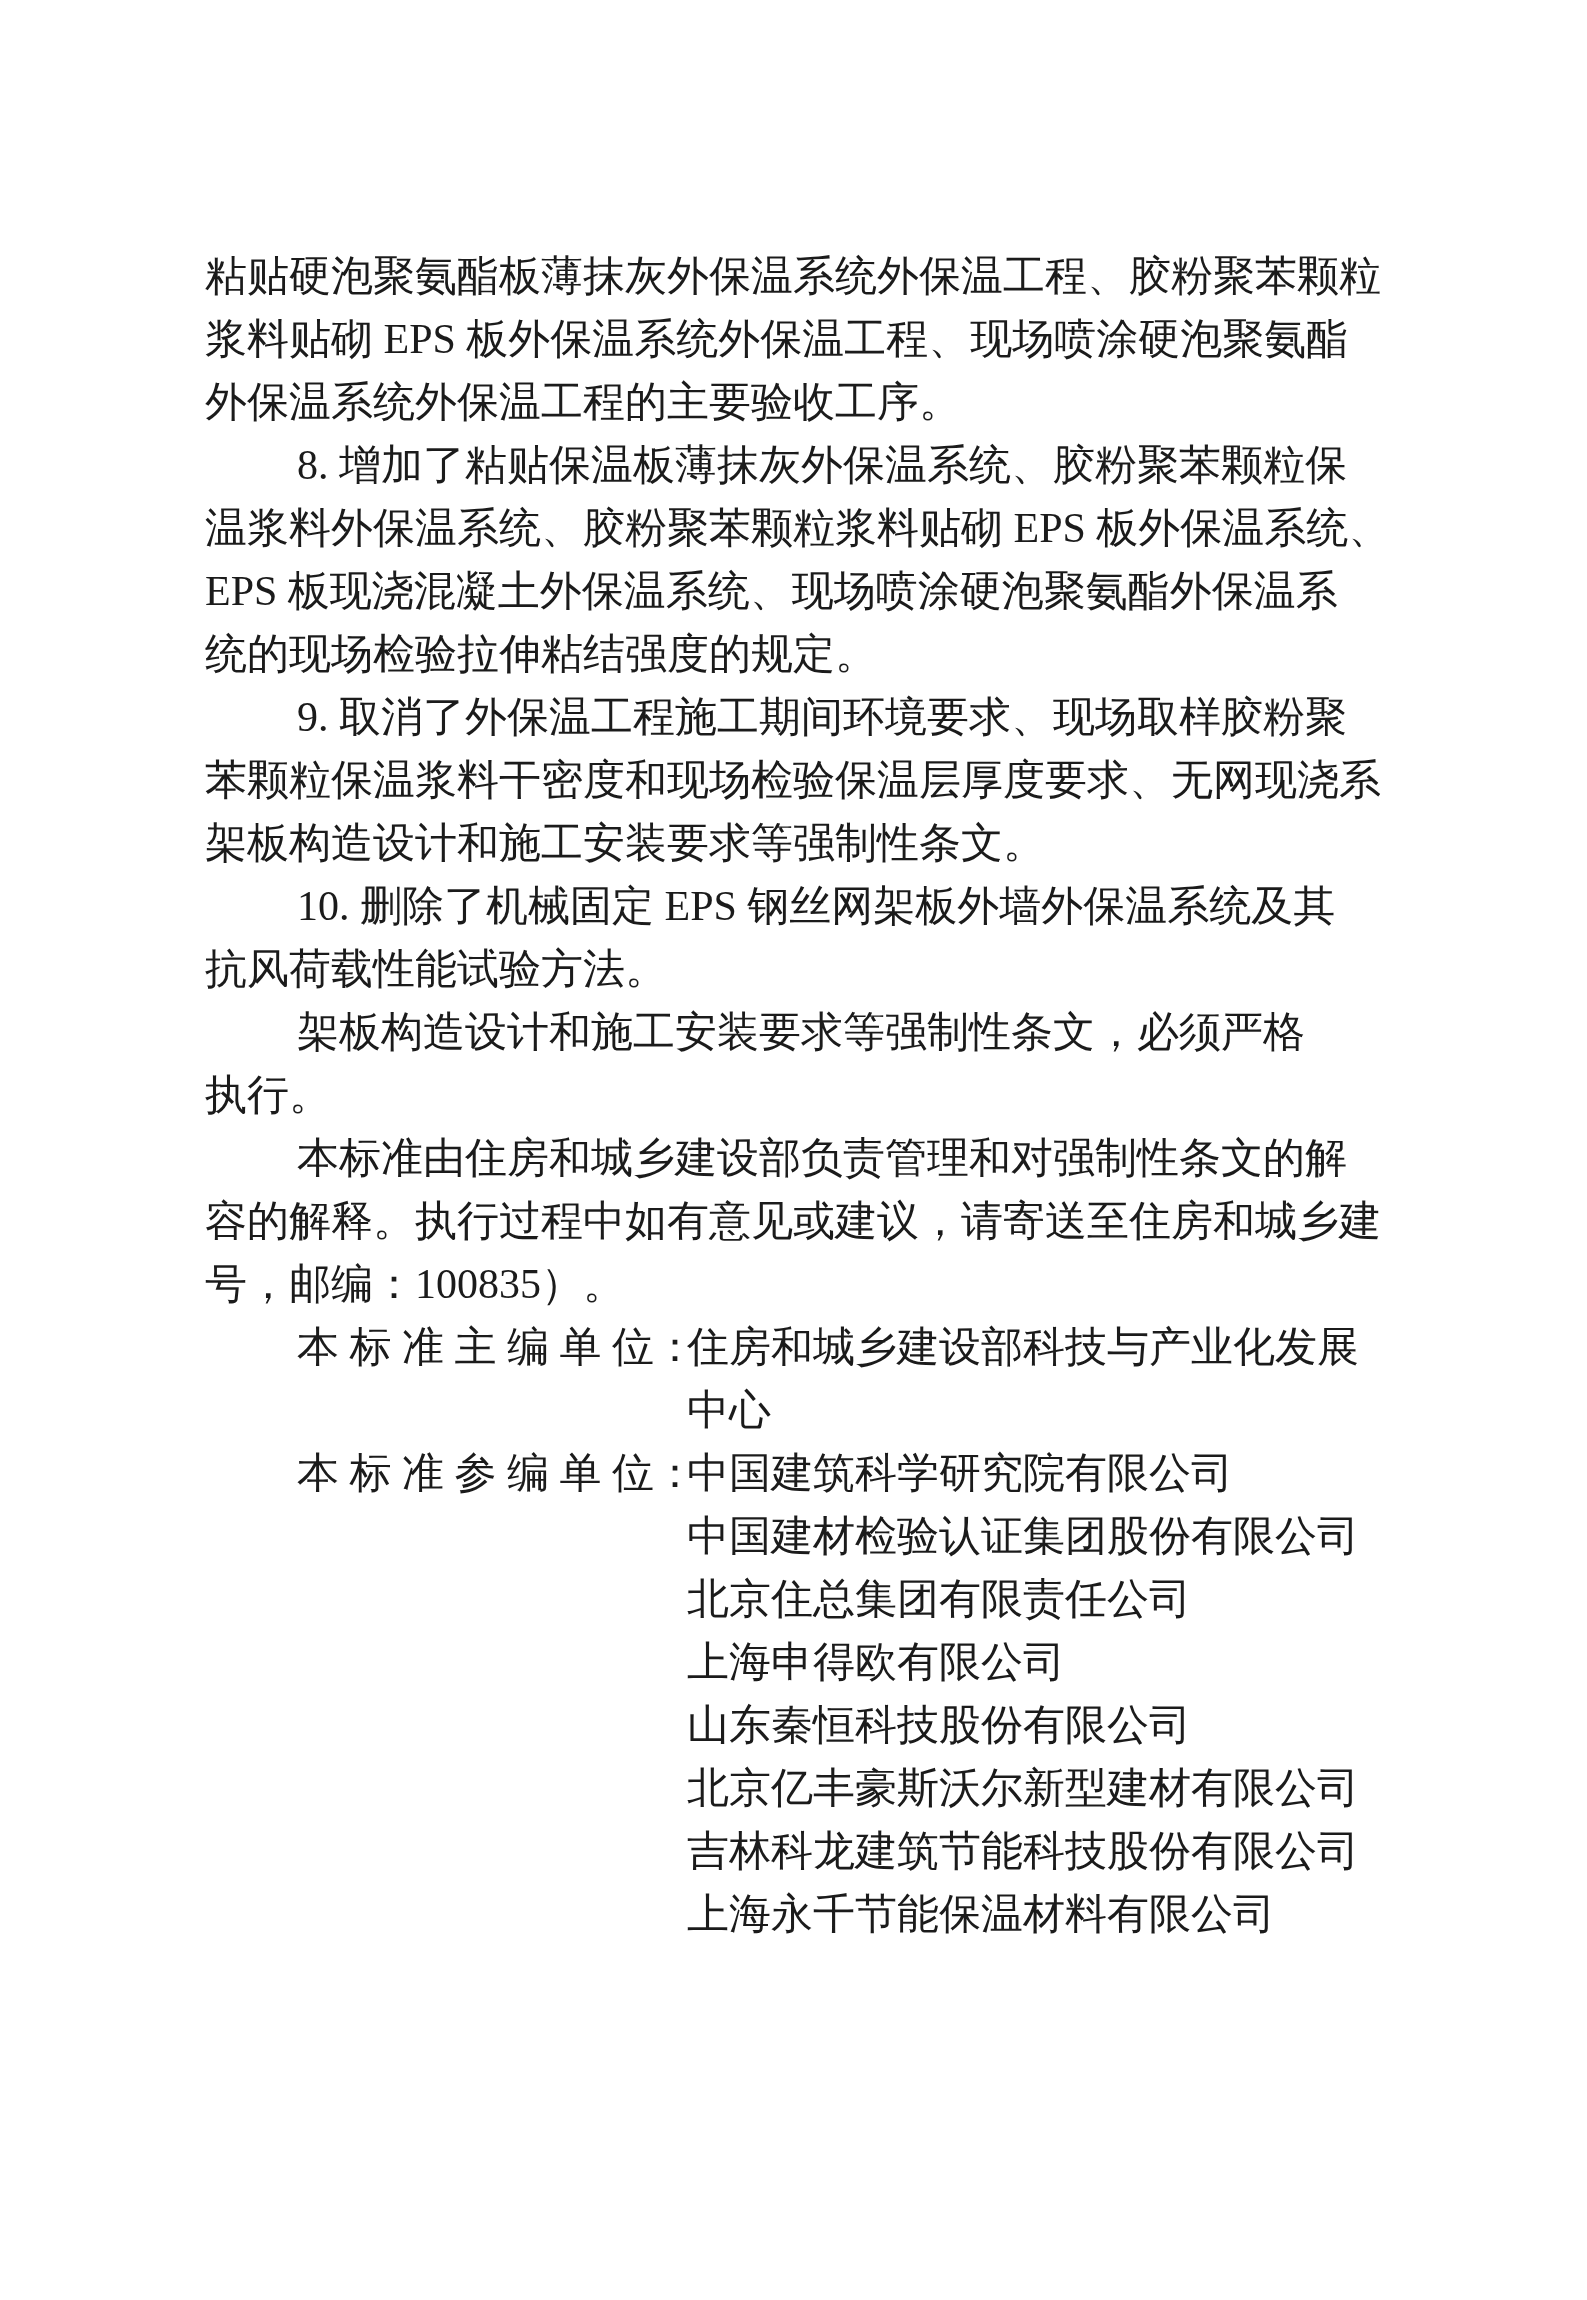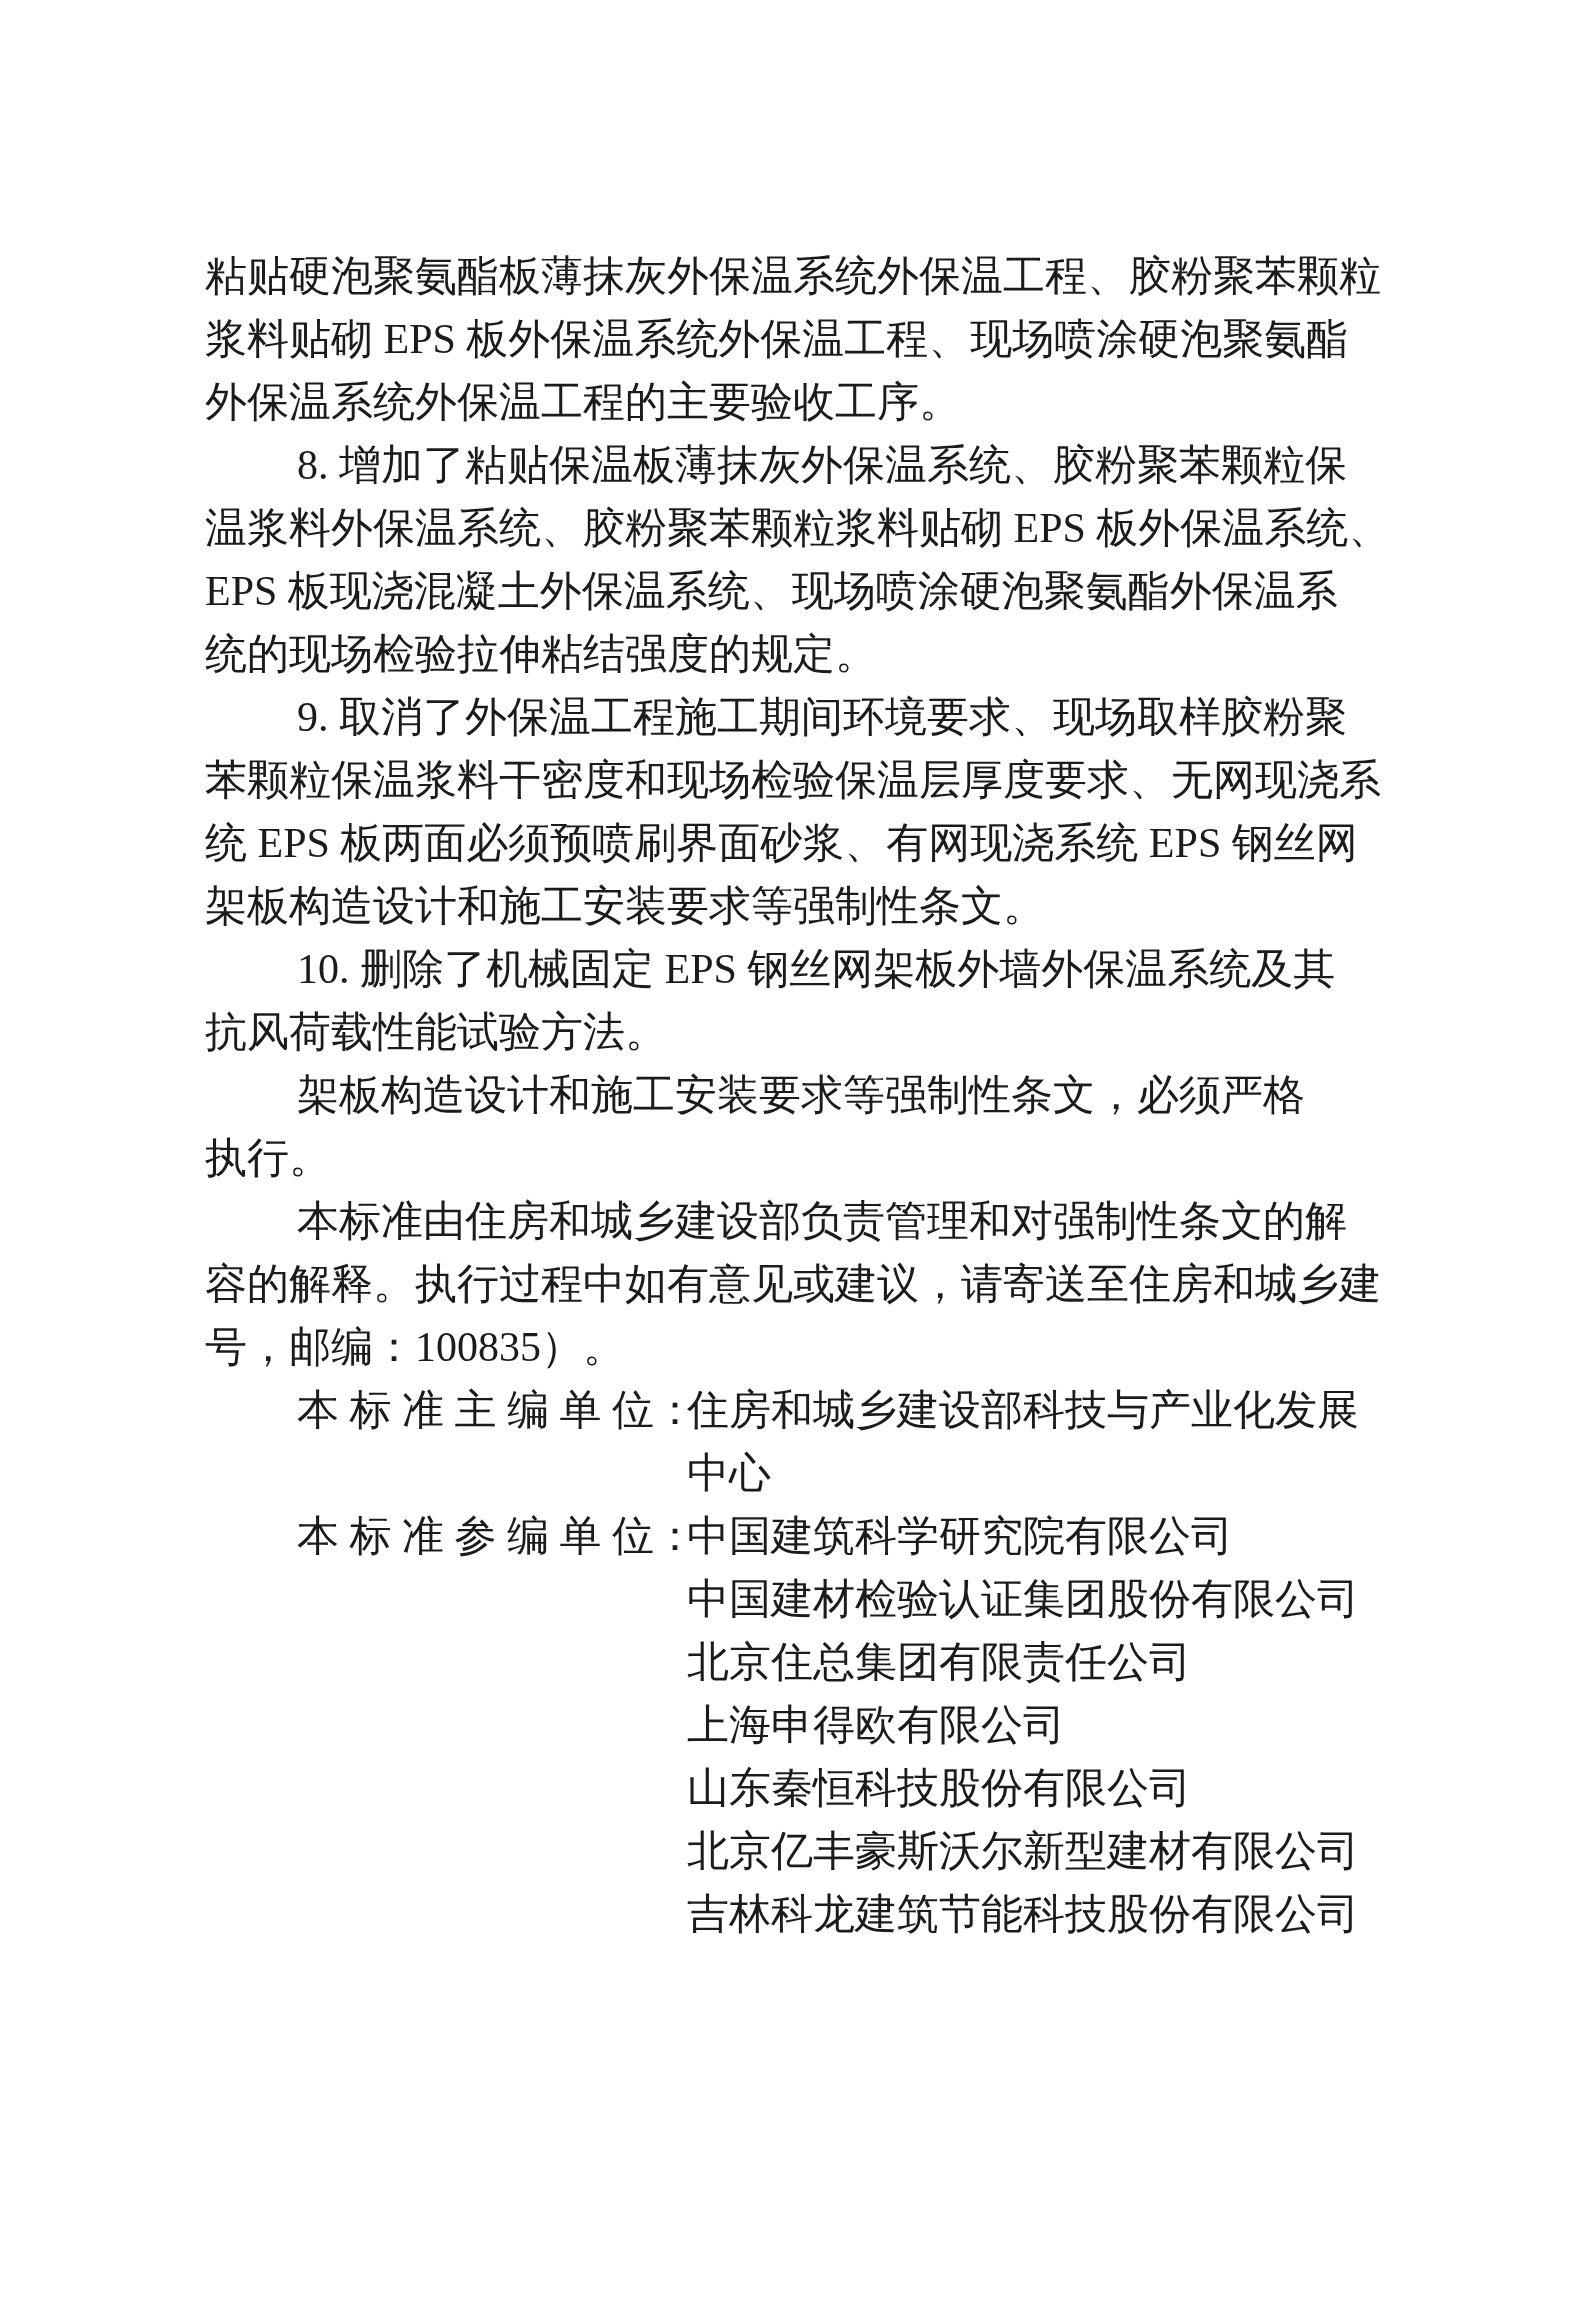--- a/index.html
+++ b/index.html
@@ -72,21 +72,20 @@
   <div class="text-block">
     <div class="line">粘贴硬泡聚氨酯板薄抹灰外保温系统外保温工程、胶粉聚苯颗粒</div>
     <div class="line">浆料贴砌 EPS 板外保温系统外保温工程、现场喷涂硬泡聚氨酯</div>
     <div class="line">外保温系统外保温工程的主要验收工序。</div>
     <div class="line indent">8. 增加了粘贴保温板薄抹灰外保温系统、胶粉聚苯颗粒保</div>
     <div class="line">温浆料外保温系统、胶粉聚苯颗粒浆料贴砌 EPS 板外保温系统、</div>
     <div class="line">EPS 板现浇混凝土外保温系统、现场喷涂硬泡聚氨酯外保温系</div>
     <div class="line">统的现场检验拉伸粘结强度的规定。</div>
     <div class="line indent">9. 取消了外保温工程施工期间环境要求、现场取样胶粉聚</div>
     <div class="line">苯颗粒保温浆料干密度和现场检验保温层厚度要求、无网现浇系</div>
-    <div class="line">统 EPS 板两面必须预喷刷界面砂浆、有网现浇系统 EPS 钢丝网</div>
     <div class="line">架板构造设计和施工安装要求等强制性条文。</div>
     <div class="line indent">10. 删除了机械固定 EPS 钢丝网架板外墙外保温系统及其</div>
     <div class="line">抗风荷载性能试验方法。</div>
     <div class="line indent">架板构造设计和施工安装要求等强制性条文，必须严格</div>
     <div class="line">执行。</div>
     <div class="line indent">本标准由住房和城乡建设部负责管理和对强制性条文的解</div>
     <div class="line">容的解释。执行过程中如有意见或建议，请寄送至住房和城乡建</div>
     <div class="line">号，邮编：100835）。</div>
 
     <div class="line">
@@ -96,21 +95,21 @@
 
     <div class="line">
       <span class="unit-label">本 标 准 参 编 单 位：</span><span>中国建筑科学研究院有限公司</span>
     </div>
     <div class="line cont">中国建材检验认证集团股份有限公司</div>
     <div class="line cont">北京住总集团有限责任公司</div>
     <div class="line cont">上海申得欧有限公司</div>
     <div class="line cont">山东秦恒科技股份有限公司</div>
     <div class="line cont">北京亿丰豪斯沃尔新型建材有限公司</div>
     <div class="line cont">吉林科龙建筑节能科技股份有限公司</div>
-    <div class="line cont">钢丝网架板外墙外保温系统及其</div>
+    <div class="line cont">上海永千节能保温材料有限公司</div>
   </div>
 
   <div class="page-number">5</div>
 
   <div class="footer-watermark">
     <svg class="wechat-svg" width="80" height="62" viewBox="0 0 80 62" xmlns="http://www.w3.org/2000/svg">
 
       <ellipse cx="28" cy="22" rx="25" ry="20" fill="#ffffff" stroke="#c9c9c9" stroke-width="1.5"></ellipse>
       <path d="M14 38 L8 54 L27 42 Z" fill="#ffffff" stroke="#c9c9c9" stroke-width="1.5" stroke-linejoin="round"></path>
       <ellipse cx="20" cy="17" rx="3.2" ry="3.8" fill="#c4c4c4"></ellipse>

